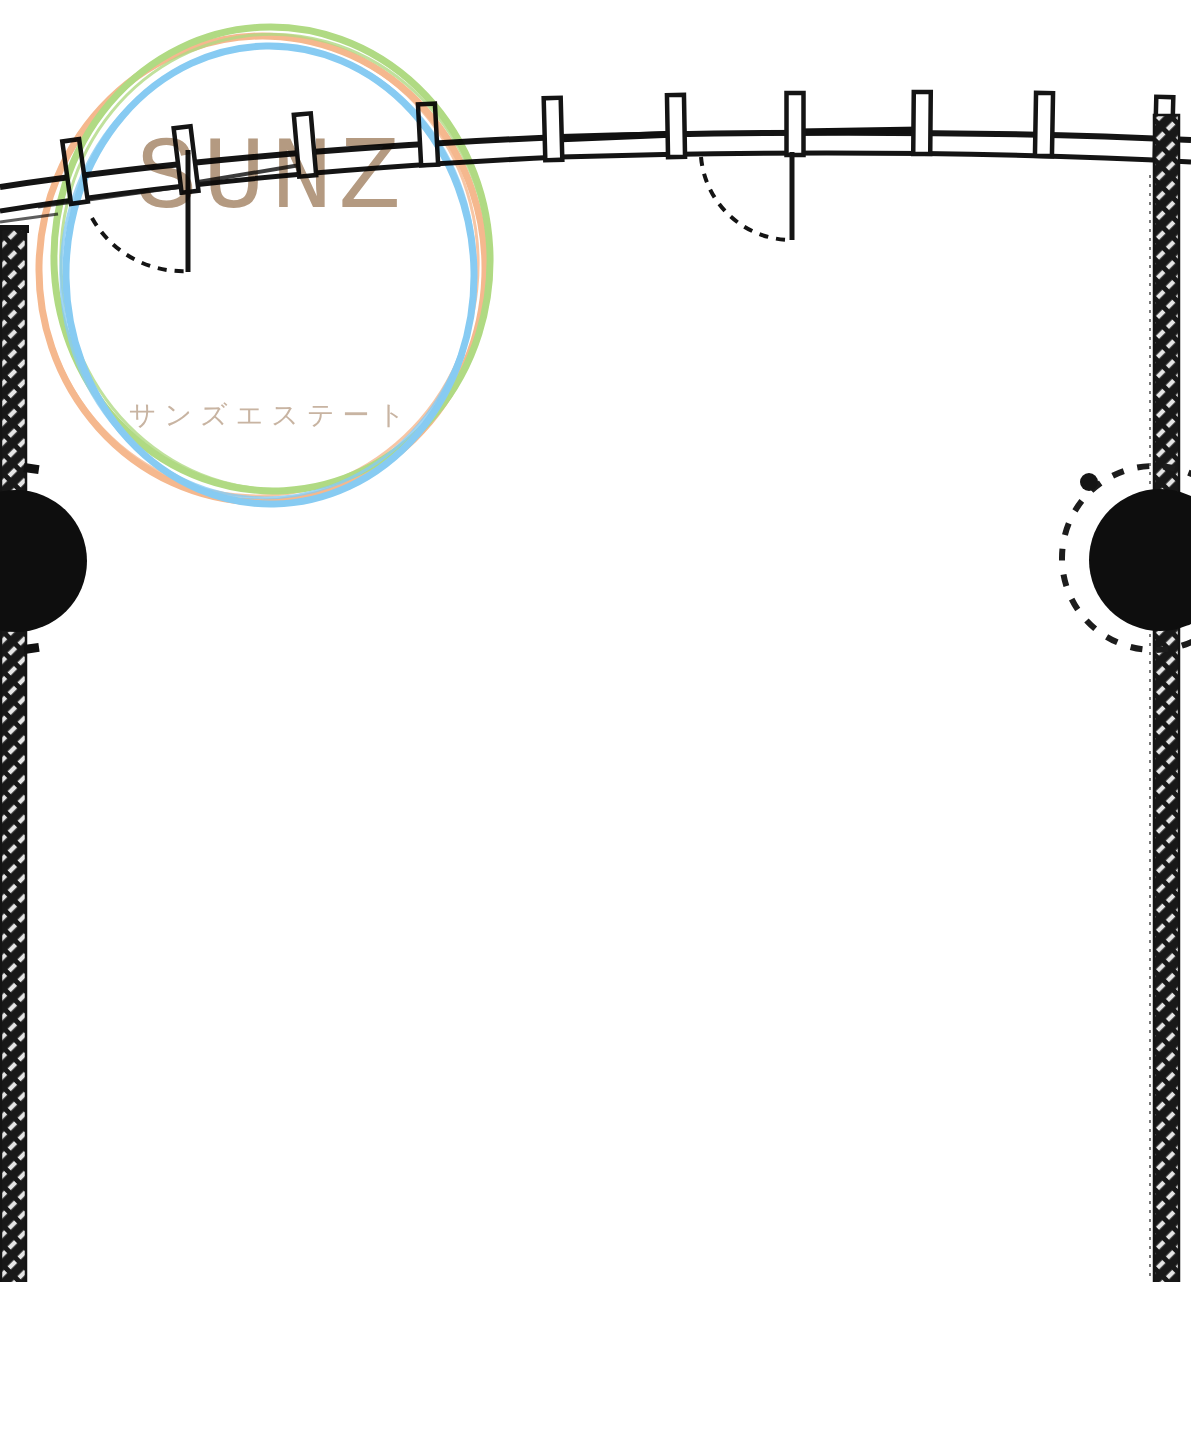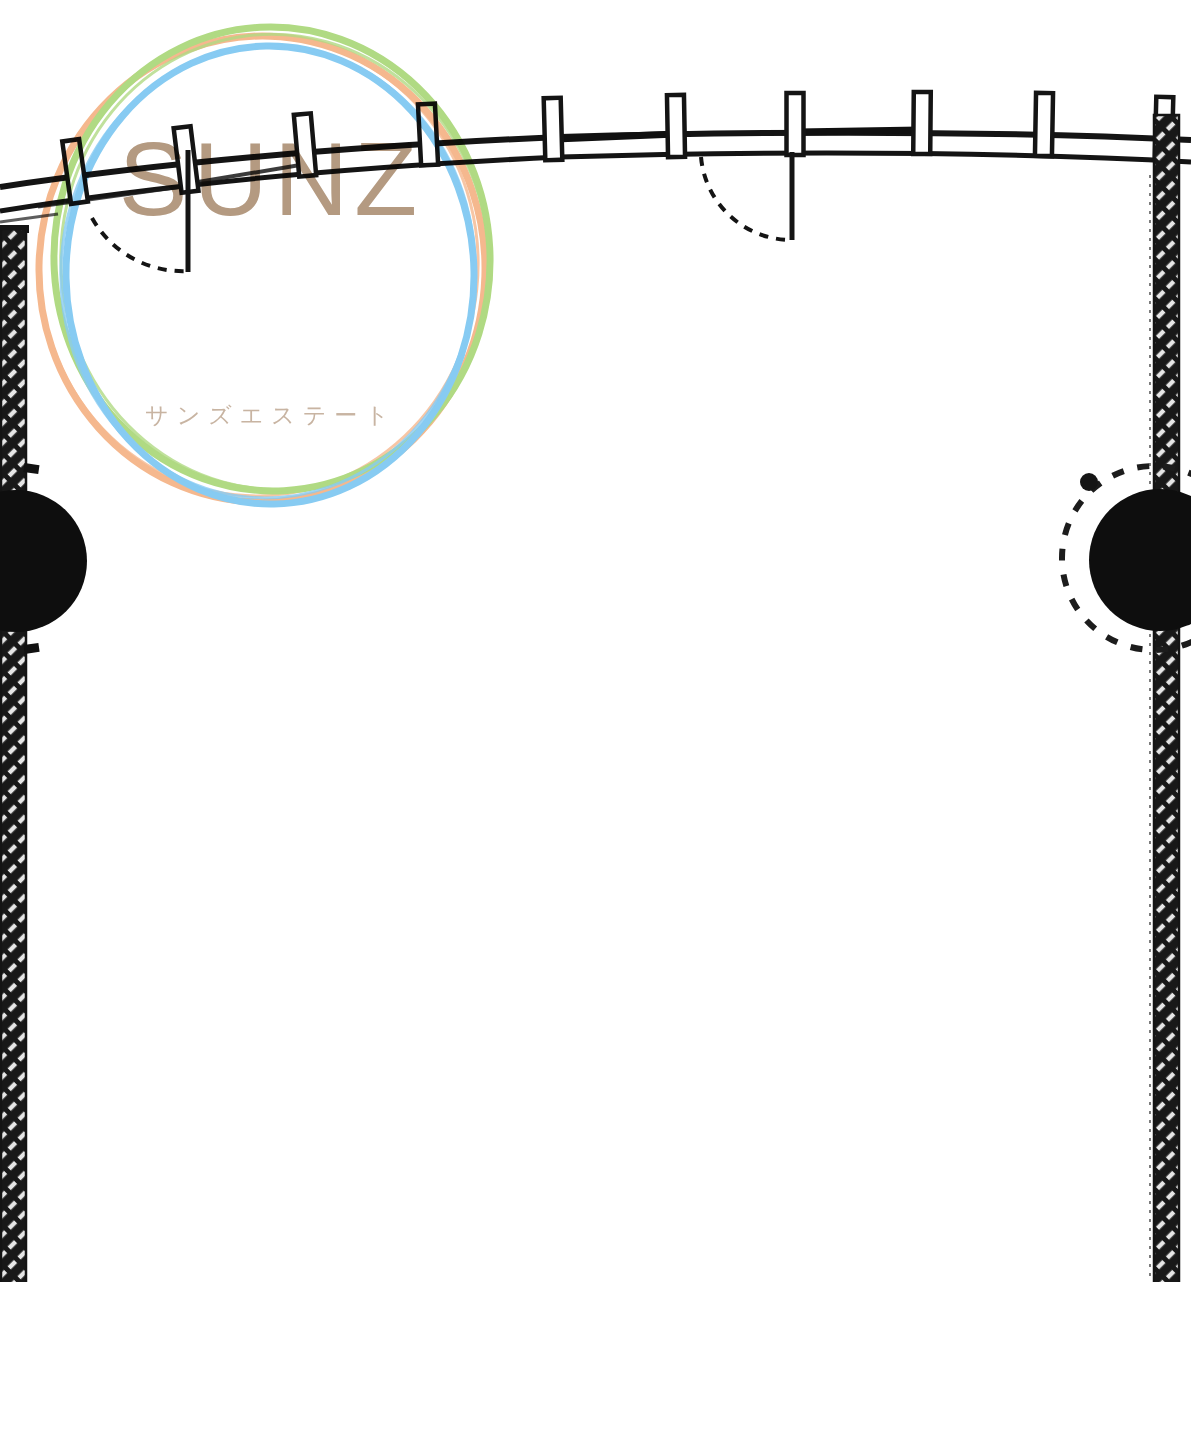--- a/index.html
+++ b/index.html
@@ -1,38 +1,38 @@
 <!DOCTYPE html>
 <html><head>
 <meta charset="utf-8">
 <style>
   html,body{margin:0;padding:0;background:#ffffff;}
   .stage{
     position:relative;
     width:1191px;height:1282px;
     background:#ffffff;
     overflow:hidden;
-    font-family:Liberation Sans, sans-serif;
+    font-family:Liberation Mono, monospace;
   }
   .plan{position:absolute;left:0;top:0;width:1191px;height:1440px;}
   .logo{
     position:absolute;left:35px;top:22px;width:472px;height:495px;
     pointer-events:none;
   }
   .logo svg{position:absolute;left:0;top:0;mix-blend-mode:multiply;}
   .logo-text{
     position:absolute;left:0;width:472px;
     text-align:center;line-height:1;
     font-weight:300;
     mix-blend-mode:multiply;
     white-space:nowrap;
   }
   .logo-line1{top:106px;font-size:103px;letter-spacing:6px;}
   .logo-line2{top:243px;font-size:97px;letter-spacing:2px;}
-  .logo-sub{top:382px;font-size:23px;letter-spacing:8px;font-weight:400;}
+  .logo-sub{top:382px;font-size:27px;letter-spacing:8px;font-weight:400;}
 </style>
 </head>
 <body>
 
 <div class="stage">
 
   <svg class="plan" viewBox="0 0 1191 1440" xmlns="http://www.w3.org/2000/svg">
     <defs>
       <pattern id="hatch" patternUnits="userSpaceOnUse" width="14" height="14" patternTransform="rotate(45)">
         <rect width="14" height="14" fill="#181818"></rect>

